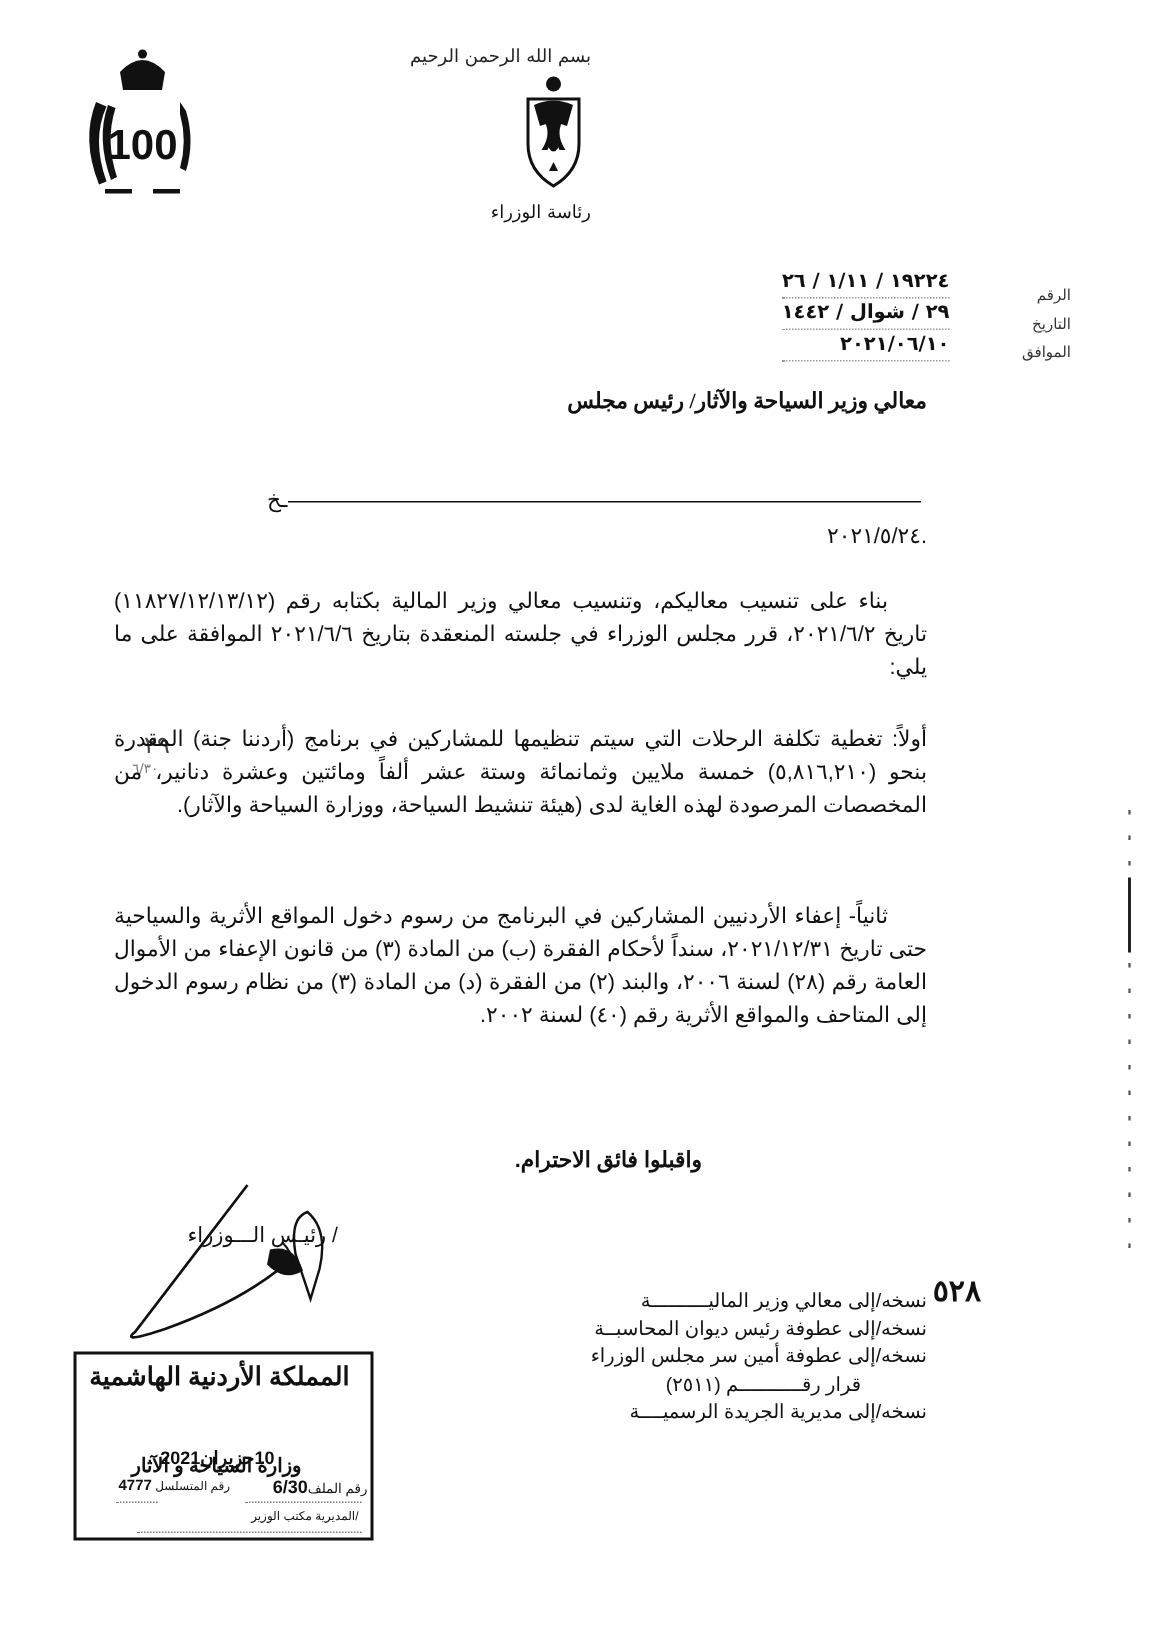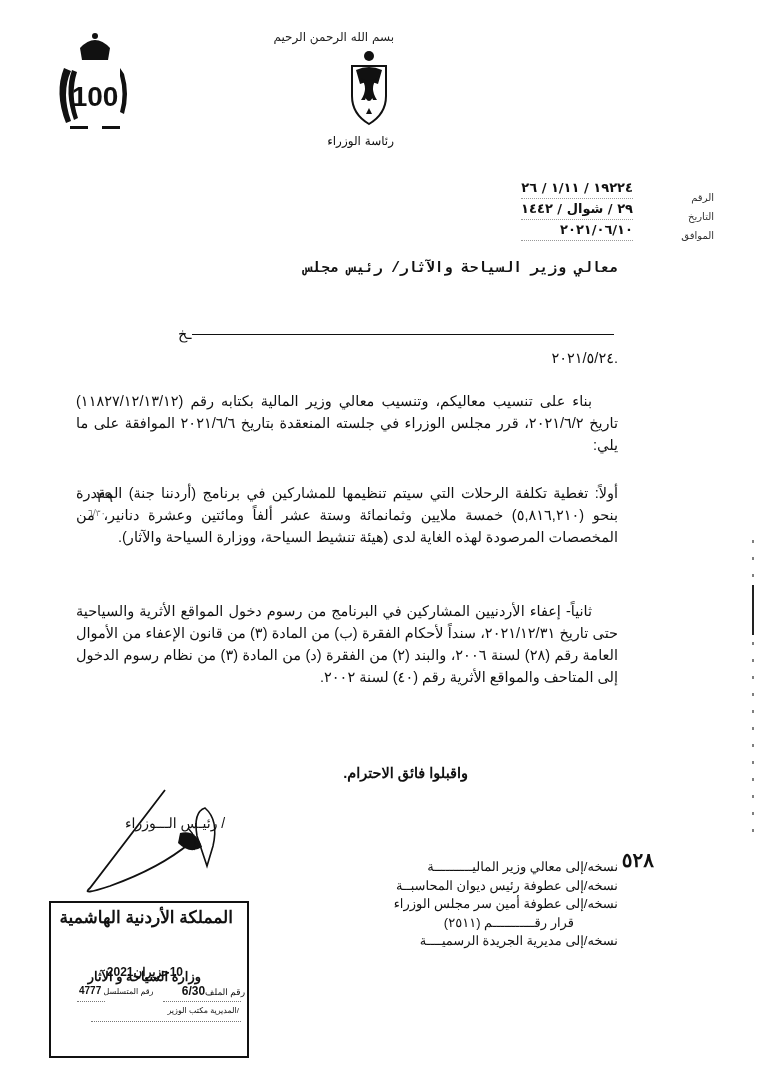--- a/index.html
+++ b/index.html
@@ -14,40 +14,40 @@
     .centennial { left: 50px; top: 28px; width: 90px; height: 110px; }
     .coat { left: 344px; top: 30px; width: 50px; height: 145px; text-align: center; }
     .coat .basmala { font-size: 12px; white-space: nowrap; color: #222; text-align: center; }
     .coat .premiership { font-size: 12px; white-space: nowrap; margin-top: 2px; font-family: "DejaVu Serif", serif; }
     
     .ref-labels { right: 54px; top: 188px; width: 60px; font-size: 10px; line-height: 19px; text-align: right; color: #333; }
     .ref-values { right: 135px; top: 178px; font-size: 13px; font-weight: bold; line-height: 20px; letter-spacing: 1px; text-align: right; }
     .ref-values div { white-space: nowrap; }
     .dots { border-bottom: 1px dotted #999; }
     
-    .addressee { right: 150px; top: 258px; font-size: 14.5px; line-height: 21px; font-weight: bold; text-align: left; white-space: nowrap; font-family: Liberation Mono, monospace; }
+    .addressee { right: 150px; top: 258px; font-size: 14.5px; line-height: 21px; font-weight: bold; text-align: left; white-space: nowrap; font-family: Liberation Serif, serif; }
     .ref-letter { right: 150px; top: 322px; width: 440px; font-size: 14.5px; line-height: 24px; text-align: right; font-family: "Liberation Sans", sans-serif; }
     .ref-letter .line { display: flex; justify-content: space-between; align-items: center; }
     .ref-letter .rule { flex: 1; border-bottom: 1.5px solid #111; margin: 0 4px 0 0; height: 0; }
     .para { right: 150px; width: 542px; font-size: 14.5px; line-height: 22px; text-align: justify; text-align-last: right; font-family: "Liberation Sans", sans-serif; }
     .p-intro { top: 390px; }
     .p-first { top: 482px; }
     .p-second { top: 600px; }
     .para .indent { padding-right: 26px; }
     .closing { right: 300px; top: 765px; font-size: 14.5px; font-weight: bold; font-family: "Liberation Sans", sans-serif; white-space: nowrap; }
     .signature { left: 70px; top: 788px; width: 250px; height: 110px; }
     .sig-title { left: 125px; top: 815px; font-size: 14px; font-family: "Liberation Sans", sans-serif; white-space: nowrap; letter-spacing: 0.5px; }
     .copies { right: 150px; top: 858px; font-size: 13px; line-height: 18.5px; text-align: right; font-family: Liberation Sans, sans-serif; white-space: nowrap; }
     .copies .decree { padding-right: 44px; }
     .hand-num { right: 114px; top: 848px; font-size: 20px; font-weight: bold; font-family: "DejaVu Serif", serif; text-align: center; }
     .margin-mark { left: 96px; top: 487px; font-size: 16px; color: #444; }
     .margin-mark2 { left: 88px; top: 508px; font-size: 9px; color: #777; }
     .right-edge { left: 752px; top: 540px; width: 2px; height: 300px; }
     
-    .stamp { left: 49px; top: 901px; width: 200px; height: 157px; border: 2.5px solid #111; box-sizing: border-box; font-family: "Liberation Sans", sans-serif; }
+    .stamp { left: 49px; top: 901px; width: 200px; height: 126px; border: 2.5px solid #111; box-sizing: border-box; font-family: "Liberation Sans", sans-serif; }
     .stamp .kingdom { position: absolute; right: 14px; top: 4px; font-size: 17px; font-weight: bold; white-space: nowrap; }
     .stamp .ministry { position: absolute; right: 46px; top: 38px; font-size: 13px; font-weight: bold; white-space: nowrap; margin-top: 28px; }
     .stamp .sdate { position: absolute; right: 64px; top: 62px; font-size: 12px; font-weight: bold; white-space: nowrap; }
     .stamp .file { position: absolute; right: 2px; top: 81px; font-size: 9px; white-space: nowrap; }
     .stamp .file b { font-size: 12px; }
     .stamp .serial { position: absolute; left: 28px; top: 82px; font-size: 8px; white-space: nowrap; }
     .stamp .serial b { font-size: 10px; }
     .stamp .dline1 { position: absolute; left: 26px; top: 98px; width: 28px; border-bottom: 1px dotted #777; }
     .stamp .dline2 { position: absolute; right: 6px; top: 98px; width: 78px; border-bottom: 1px dotted #777; }
     .stamp .office { position: absolute; right: 8px; top: 103px; font-size: 8px; white-space: nowrap; }

